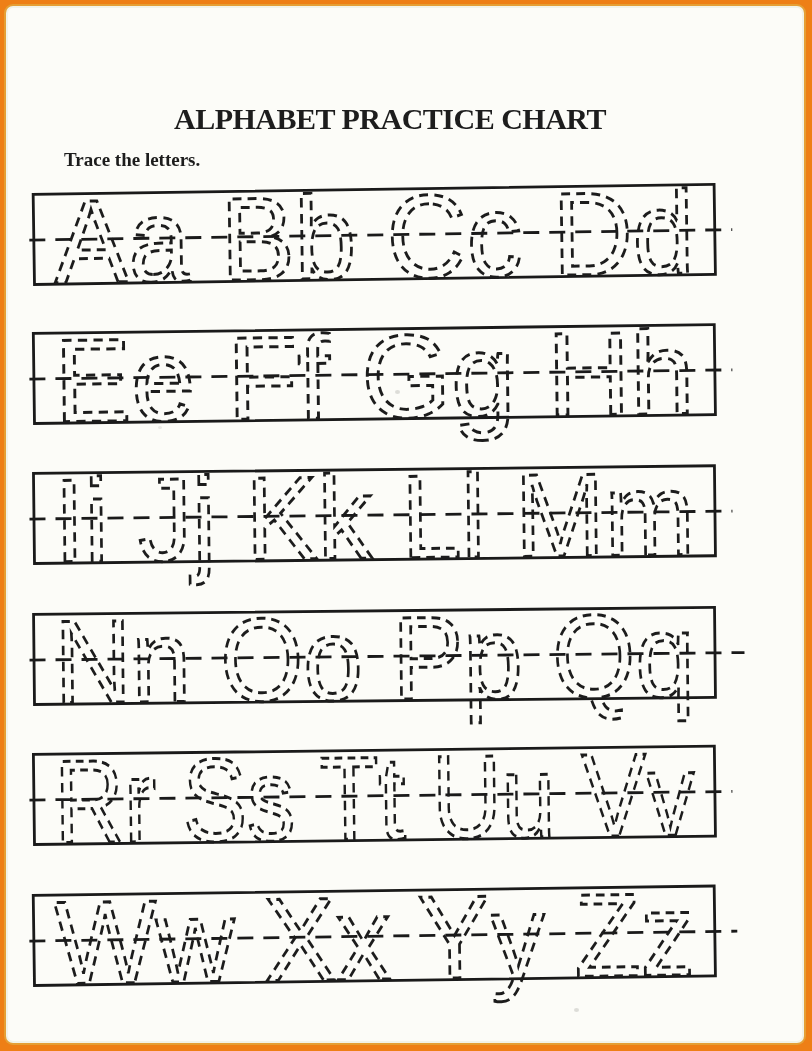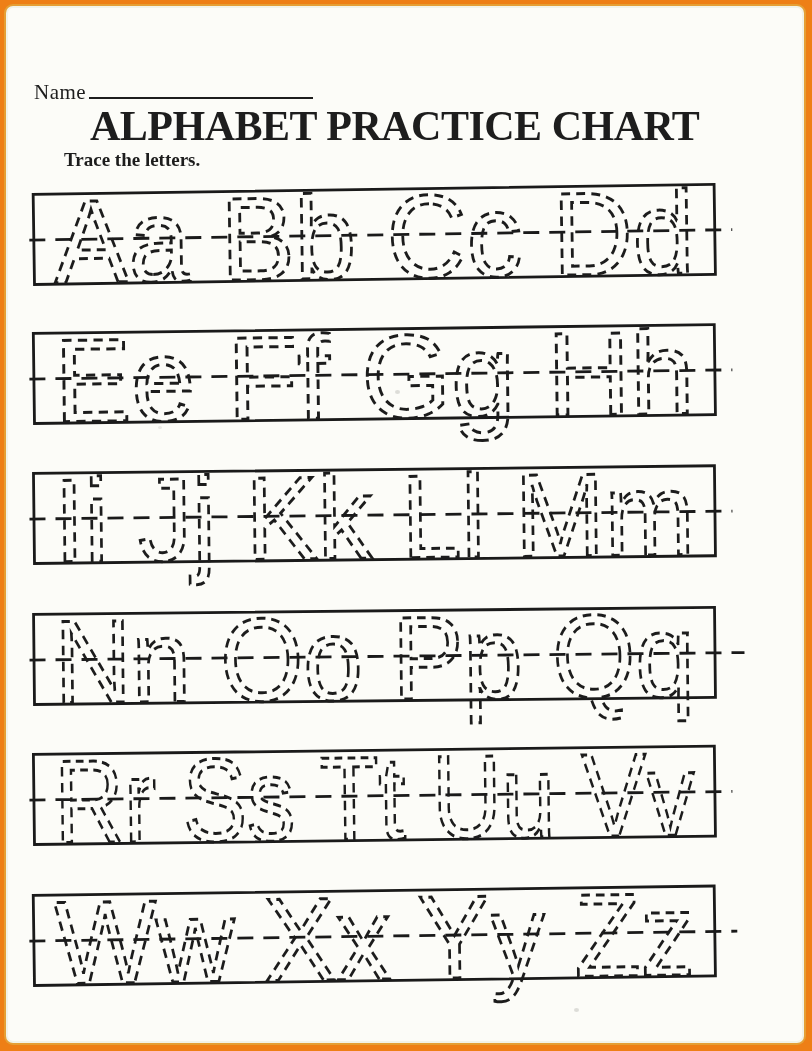--- a/index.html
+++ b/index.html
@@ -21,21 +21,21 @@
   .name-block {
     position: absolute; left: 26px; top: 70px;
     font-size: 21px; letter-spacing: 0.5px; white-space: nowrap;
   }
   .name-line {
     display: inline-block; width: 224px; height: 21px;
     border-bottom: 2.5px solid #1d1d1d; margin-left: 3px;
   }
   .title {
     position: absolute; left: 82px; top: 94px; width: 600px;
-    text-align: center; font-size: 42px; font-weight: bold;
+    text-align: center; font-size: 30px; font-weight: bold;
     letter-spacing: -0.5px; white-space: nowrap;
   }
   .instruction {
     position: absolute; left: 24px; top: 141px;
     font-size: 19px; font-weight: bold; margin-left: 32px;
   }
   .trace-row {
     position: absolute; left: 25px; width: 715px; height: 140px;
     transform-origin: 0px 92px;
   }
@@ -64,23 +64,20 @@
   }
   .speck-1 { left: 387px; top: 382px; width: 5px; height: 4px; }
   .speck-2 { left: 566px; top: 1000px; width: 5px; height: 4px; }
   .speck-3 { left: 150px; top: 418px; width: 4px; height: 3px; opacity: 0.5; }
 </style>
 </head>
 <body>
 
 <div class="page">
 
-  <div class="name-block">
-    <span>Name</span><span class="name-line"></span>
-  </div>
 
   <div class="title">ALPHABET PRACTICE CHART</div>
 
   <div class="instruction">Trace the letters.</div>
 
   <div class="trace-row row-1">
     <svg width="715" height="140" viewBox="0 0 715 140">
       <line class="mid-line" x1="-3" y1="47" x2="700" y2="47"></line>
       <rect class="row-box" x="1.5" y="1.5" width="681" height="90"></rect>
       <text class="trace-letters" x="342" y="90" text-anchor="middle" textLength="640" lengthAdjust="spacingAndGlyphs">Aa Bb Cc Dd</text>

